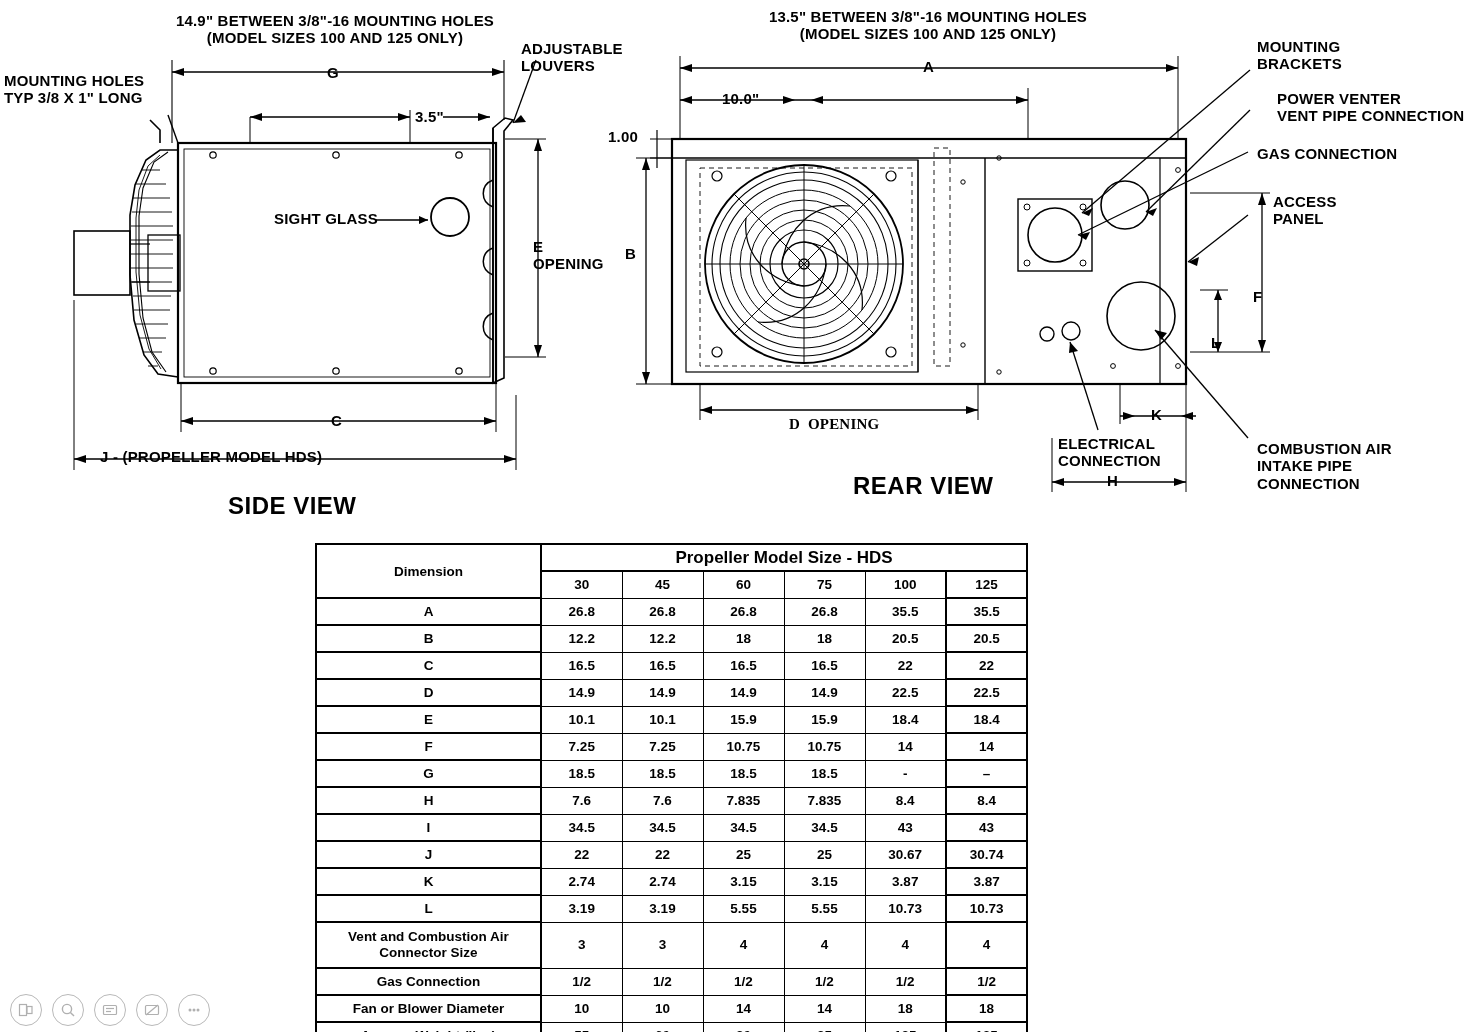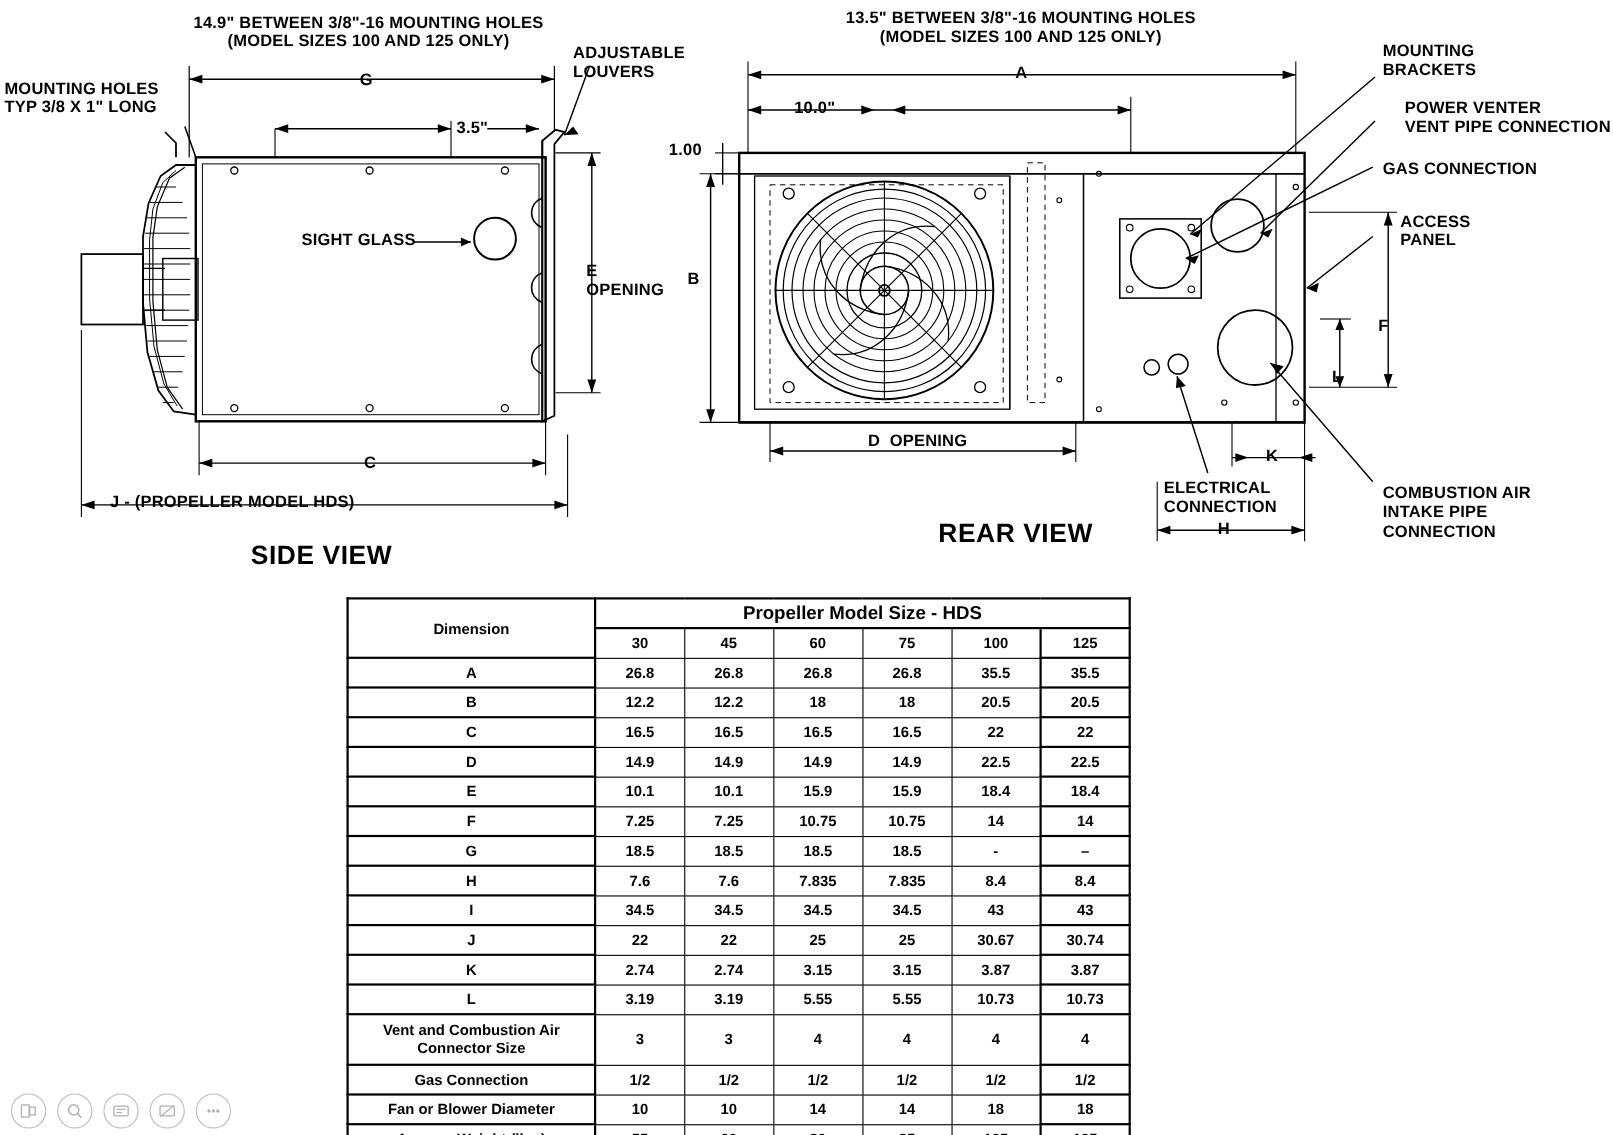--- a/index.html
+++ b/index.html
@@ -329,21 +329,21 @@
   <div class="lbl center" style="left:718px; top:8px; width:420px;">13.5" BETWEEN 3/8"-16 MOUNTING HOLES<br>(MODEL SIZES 100 AND 125 ONLY)</div>
 
   <div class="lbl" style="left:923px; top:58px;">A</div>
 
   <div class="lbl" style="left:722px; top:90px;">10.0"</div>
 
   <div class="lbl" style="left:608px; top:128px;">1.00</div>
 
   <div class="lbl" style="left:625px; top:245px;">B</div>
 
-  <div class="lbl" style="left:789px; top:392px;">D  OPENING</div>
+  <div class="lbl" style="left:789px; top:416px;font-family:Liberation Serif, serif;">D  OPENING</div>
 
   <div class="lbl" style="left:1253px; top:288px;">F</div>
 
   <div class="lbl" style="left:1211px; top:334px;">L</div>
 
   <div class="lbl" style="left:1151px; top:406px;">K</div>
 
   <div class="lbl" style="left:1107px; top:472px;">H</div>
 
   <div class="lbl" style="left:1257px; top:38px;">MOUNTING<br>BRACKETS</div>

